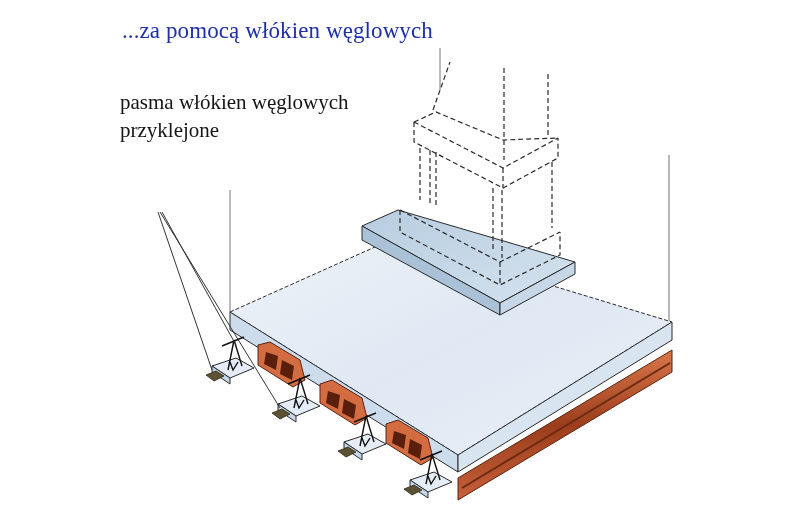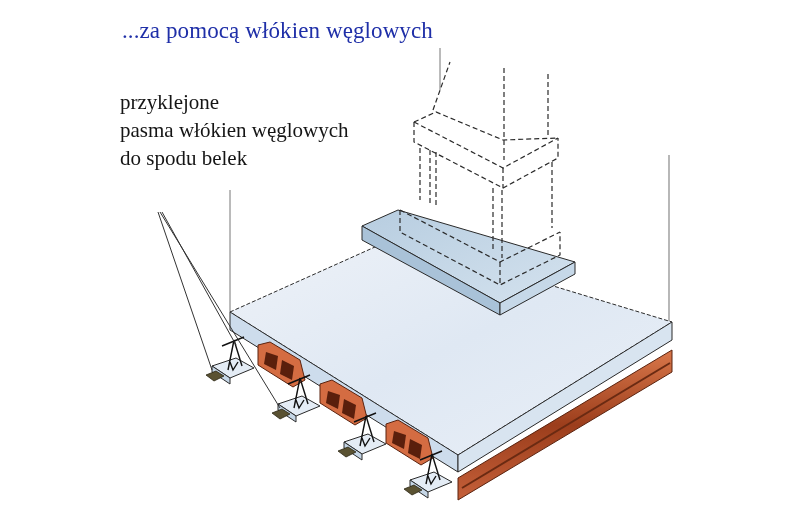--- a/index.html
+++ b/index.html
@@ -32,23 +32,22 @@
   svg.art { position: absolute; left: 0; top: 0; }
 </style>
 </head>
 <body>
 
 <div id="canvas">
 
   <div class="title">...za pomocą włókien węglowych</div>
 
   <div class="label-block">
+    <div>pasma włókien węglowych</div>
     <div>przyklejone</div>
-    <div>pasma włókien węglowych</div>
-    <div>do spodu belek</div>
   </div>
 
   <svg class="art" width="790" height="511" viewBox="0 0 790 511">
     <defs>
       <linearGradient id="slabTop" x1="0" y1="0" x2="1" y2="1">
         <stop offset="0" stop-color="#eef2f8"></stop>
         <stop offset="0.5" stop-color="#dfe8f3"></stop>
         <stop offset="1" stop-color="#e9eff7"></stop>
       </linearGradient>
       <linearGradient id="ceramicGrad" x1="0" y1="0" x2="0" y2="1">

